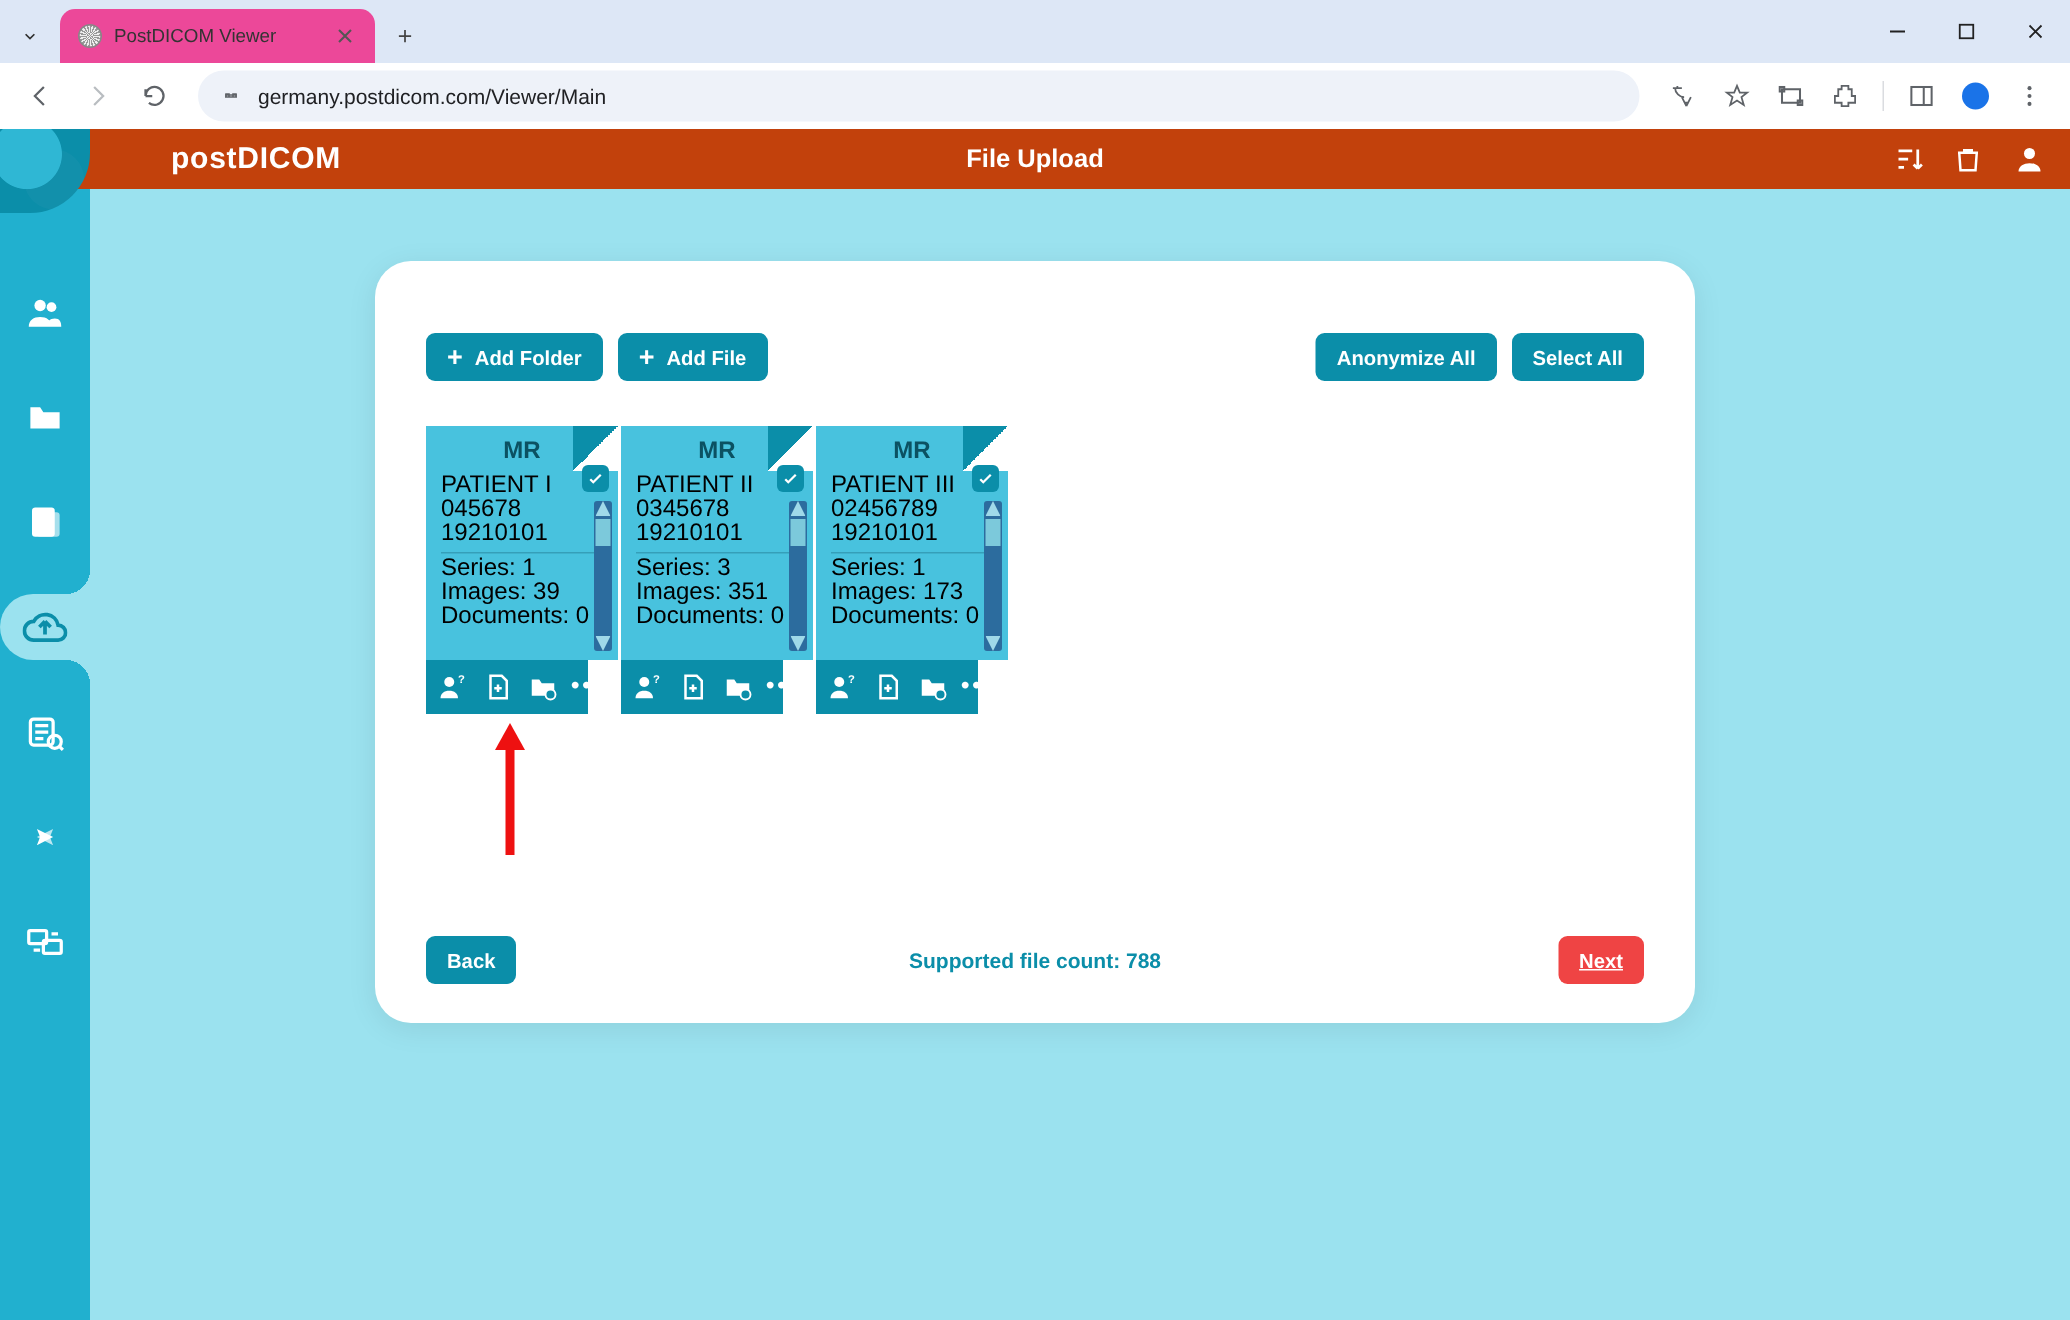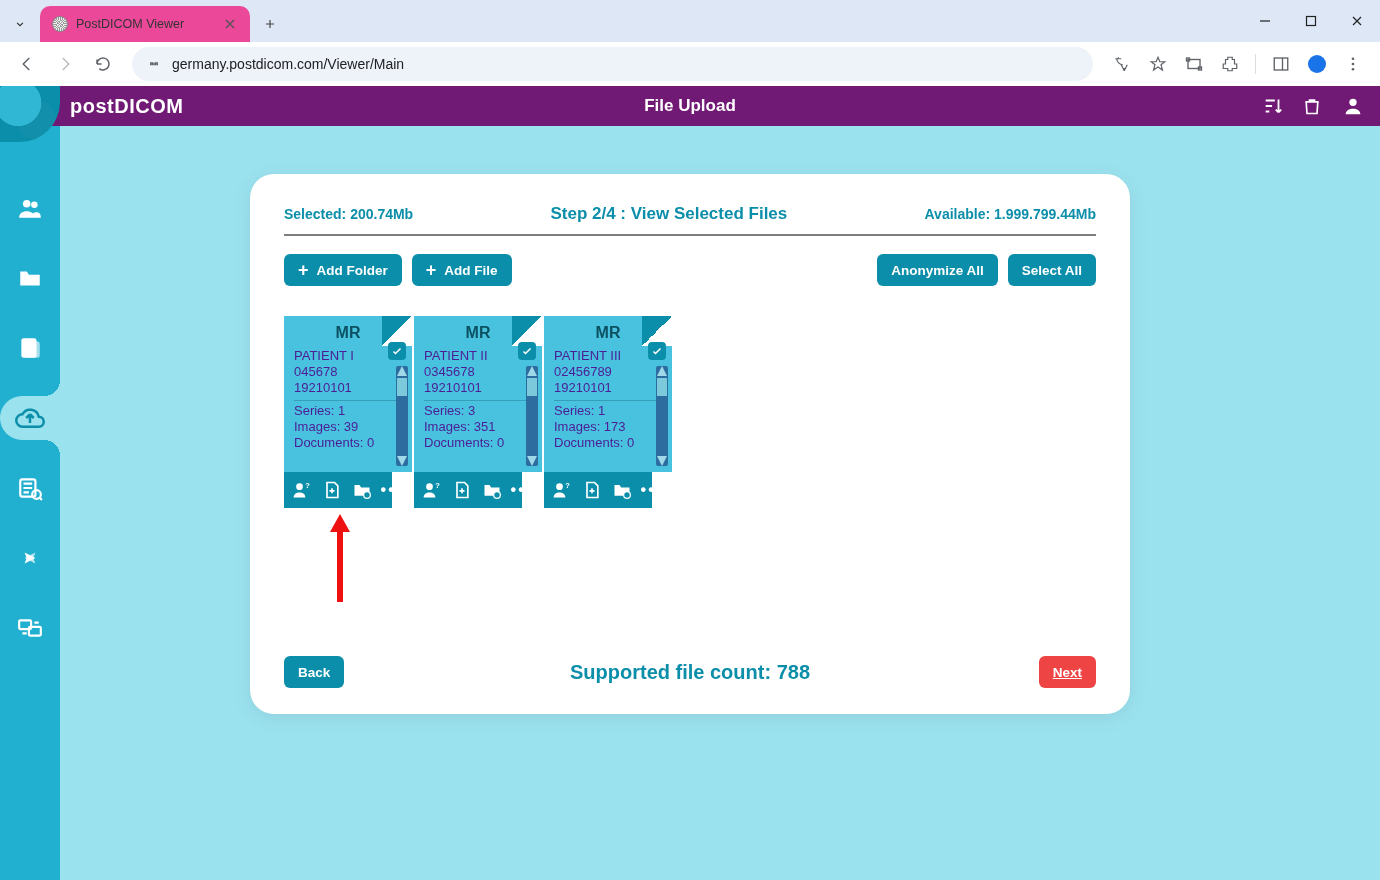--- a/index.html
+++ b/index.html
@@ -24,21 +24,21 @@
   .omnibox { flex:1; height:34px; background:#eef2f9; border-radius:17px; display:flex; align-items:center; padding:0 12px; gap:8px; margin:0 8px;}
   .omnibox .site-chip { width:20px; height:20px; display:flex; align-items:center; justify-content:center; color:#5f6368;}
   .omnibox .url-text { font-size:14px; color:#202124; }
   .right-icons { display:flex; align-items:center; gap:2px; }
   .avatar-dot { width:18px; height:18px; border-radius:50%; background:#1a73e8; }
   .sep { width:1px; height:20px; background:#dadce0; margin:0 6px;}
 
   
   .app { position:relative; height: calc(880px - 42px - 44px); }
 
-  .app-header { height:40px; background:#701a75; display:flex; align-items:center; color:#fff; padding:0 16px 0 70px; }
+  .app-header { height:40px; background:#c2410c; display:flex; align-items:center; color:#fff; padding:0 16px 0 70px;margin-left:44px; }
   .brand { display:flex; align-items:center; gap:10px; font-weight:700; }
   .brand-logo { position:absolute; top:0; left:0; width:60px; height:56px; background:
       radial-gradient(circle at 30% 30%, #2fb7d4 0 40%, transparent 41%) ,
       radial-gradient(circle at 60% 60%, #1290ab 0 40%, transparent 41%),
       #0b8ea9; border-bottom-right-radius: 40px; z-index:3;}
   .brand-text { font-size:20px; letter-spacing:0.5px;}
   .header-center { position:absolute; left:0; right:0; text-align:center; font-weight:700; font-size:17px; pointer-events:none;}
   .header-actions { margin-left:auto; display:flex; gap:18px; align-items:center; }
   .header-actions .hicon { width:22px; height:22px; color:#fff; }
 
@@ -65,37 +65,37 @@
   .cards { display:flex; gap:22px; margin-top:30px; min-height:250px;}
 
   .card { width:108px; position:relative;}
   .card-body { position:relative; width:128px; height:156px; background:#48c2de; padding:8px 10px 4px 10px; }
   .card-body::before { 
     content:""; position:absolute; top:0; right:0; width:30px; height:30px;
     background: linear-gradient(135deg, #0b8ea9 50%, #fff 50%);
   }
   .check-badge { position:absolute; top:26px; right:6px; width:18px; height:18px; background:#0b8ea9; border-radius:4px; display:flex; align-items:center; justify-content:center;}
   .modality { text-align:center; font-weight:800; color:#0b5162; font-size:16px; margin-bottom:6px;}
-  .pinfo { font-size:13px; color:#4c1d95; line-height:16px;}
+  .pinfo { font-size:16px; color:#000000; line-height:16px;}
   .pinfo.sep-top{ border-top:1px solid rgba(11,81,98,0.3); margin-top:4px; padding-top:2px;}
   .scroll-track { position:absolute; top:50px; right:4px; bottom:6px; width:12px; background:#2c6c9e; border-radius:2px;}
   .scroll-track::before, .scroll-track::after{content:"";position:absolute;left:1px;width:10px;height:10px;background:#9fd9e9;}
   .scroll-track::before{top:0; clip-path:polygon(50% 0,100% 100%,0 100%);} 
   .scroll-track::after{bottom:0; clip-path:polygon(0 0,100% 0,50% 100%);} 
   .scroll-thumb{position:absolute;left:1px;top:12px;width:10px;height:18px;background:#7cc9db;}
 
   .card-foot { height:36px; background:#0b8ea9; display:flex; align-items:center; gap:10px; padding:0 8px; color:#fff;}
   .card-foot .cicon { width:20px; height:20px; display:flex; align-items:center; justify-content:center;}
   .dots { letter-spacing:2px; font-weight:900;}
 
   .arrow-annot { position:absolute; left:46px; top:198px; width:20px; height:88px; }
   .arrow-annot svg { overflow:visible;}
 
   .panel-bottom { display:flex; align-items:center; margin-top:90px;}
-  .supported { position:absolute; left:0; right:0; text-align:center; color:#0b8ea9; font-weight:700; font-size:20px; pointer-events:none;}
+  .supported { position:absolute; left:0; right:0; text-align:center; color:#0b8ea9; font-weight:700; font-size:14px; pointer-events:none;}
   .btn-next { margin-left:auto; background:#ef4444;text-decoration:underline; }
 
 </style>
 </head>
 <body>
 
 <div class="titlebar">
   <div class="titlebar-left">
     <div class="caret-btn">
       <svg width="14" height="14" viewBox="0 0 24 24">
@@ -267,25 +267,20 @@
       <div class="rail-item">
           <svg width="26" height="26" viewBox="0 0 24 24">
             <rect x="2" y="5" width="11" height="8" rx="1" stroke="#fff" stroke-width="2" fill="none"></rect>
             <rect x="11" y="11" width="11" height="8" rx="1" stroke="#fff" stroke-width="2" fill="none"></rect>
             <path d="M9 17h-4m15-10h-4" stroke="#fff" stroke-width="2"></path>
           </svg>
         </div>
     </div>
 
     <div class="panel">
-      <div class="panel-top">
-        <span class="sel">Selected: 200.74Mb</span>
-        <span class="step">Step 2/4 : View Selected Files</span>
-        <span class="avail">Available: 1.999.799.44Mb</span>
-      </div>
 
       <div class="action-row">
         <button class="btn">
             <span class="plus">+</span>
             <span>Add Folder</span>
           </button>
         <button class="btn">
             <span class="plus">+</span>
             <span>Add File</span>
           </button>

